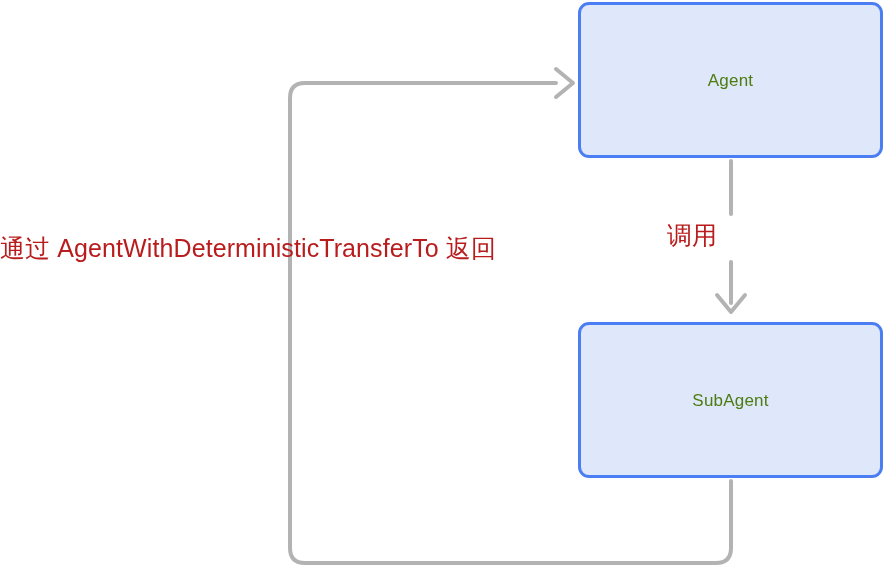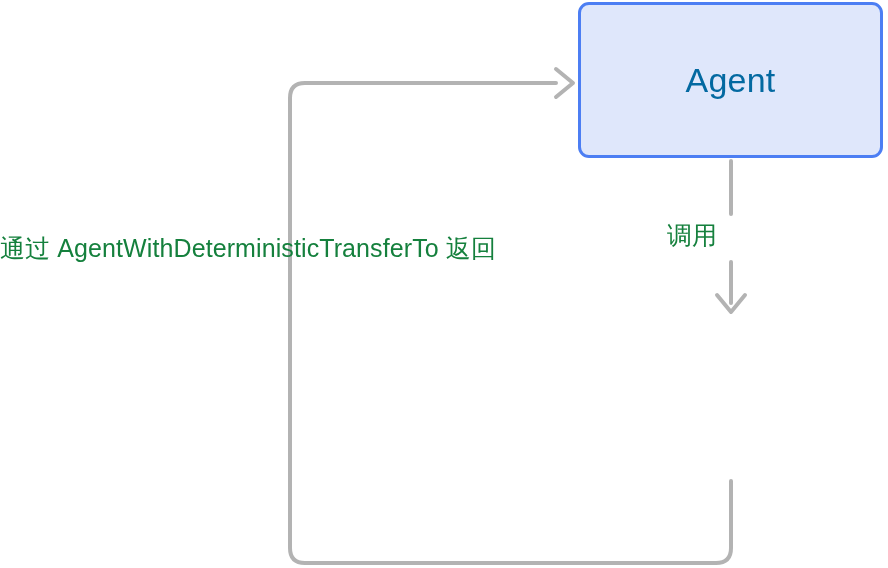--- a/index.html
+++ b/index.html
@@ -28,41 +28,41 @@
     position: absolute;
     box-sizing: border-box;
     background: #dfe7fb;
     border: 3px solid #4c7ef3;
     border-radius: 11px;
     display: flex;
     align-items: center;
     justify-content: center;
   }
   .node-label {
-    font-size: 34px;
-    color: #0369a1;
+    font-size: 17px;
+    color: #4d7c0f;
     letter-spacing: 0.2px;
     line-height: 1;
     white-space: nowrap;
   }
   #node-agent {
     left: 578px;
     top: 2px;
     width: 305px;
     height: 156px;
   }
   #node-subagent {
     left: 578px;
     top: 322px;
     width: 305px;
     height: 156px;
   }
   .edge-label {
     position: absolute;
-    color: #15803d;
+    color: #b91c1c;
     white-space: nowrap;
     line-height: 1;
   }
   #label-invoke {
     left: 667px;
     top: 223px;
     font-size: 25px;
   }
   #label-return {
     left: 0px;
@@ -87,18 +87,21 @@
     <g>
       <path d="M 731 481 L 731 548 Q 731 563 716 563 L 305 563 Q 290 563 290 548 L 290 98 Q 290 83 305 83 L 556 83" fill="none" stroke="#b3b3b3" stroke-width="4" stroke-linecap="round" stroke-linejoin="round"></path>
       <path d="M 556 69 L 573 83 L 556 97" fill="none" stroke="#b3b3b3" stroke-width="4" stroke-linecap="round" stroke-linejoin="round"></path>
     </g>
   </svg>
 
   <div class="node" id="node-agent">
     <span class="node-label">Agent</span>
   </div>
 
+  <div class="node" id="node-subagent">
+    <span class="node-label">SubAgent</span>
+  </div>
 
   <div class="edge-label" id="label-invoke">调用</div>
 
   <div class="edge-label" id="label-return">通过 AgentWithDeterministicTransferTo 返回</div>
 
 </div>
 
 </body></html>

